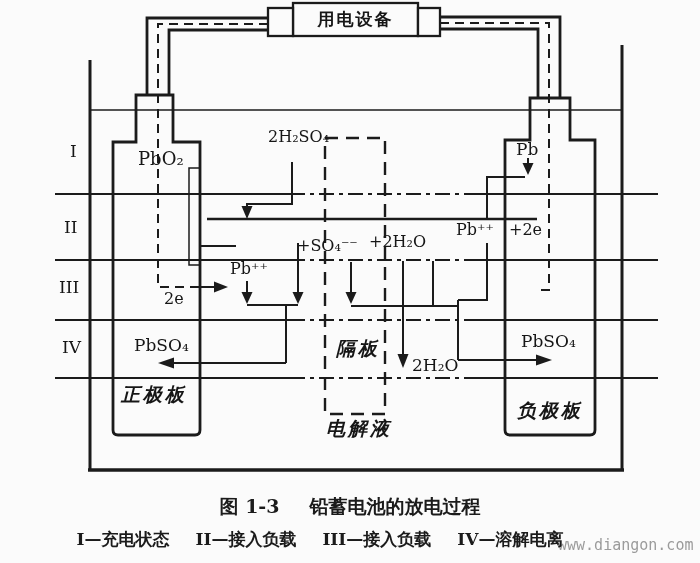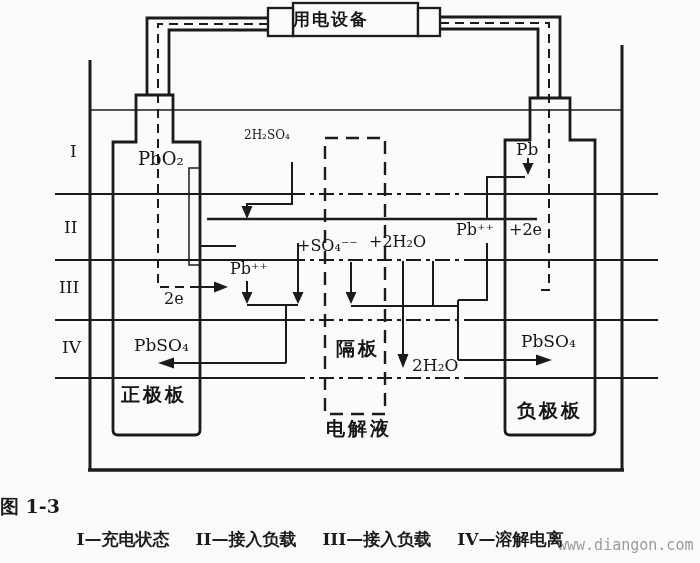--- a/index.html
+++ b/index.html
@@ -14,29 +14,29 @@
   #lineart{position:absolute;left:0;top:0;z-index:0;}
   .lbl{
     position:absolute;
     white-space:nowrap;
     line-height:1;
     z-index:2;
     color:#161616;
   }
   .formula{font-size:17px;}
   .formula-sm{font-size:16px;}
-  .cn{font-size:19px;font-weight:600;letter-spacing:3px;}
+  .cn{font-size:19px;font-weight:600;letter-spacing:3px;font-style:italic;}
   .roman{font-size:17px;}
   .load-label{
     left:293px;top:11px;width:125px;
-    text-align:left;font-size:17px;font-weight:600;letter-spacing:2px;
+    text-align:center;font-size:17px;font-weight:600;letter-spacing:2px;
   }
   .caption-row{
     position:absolute;left:0;top:494px;width:700px;
-    display:flex;justify-content:space-between;gap:30px;
+    display:flex;justify-content:center;gap:30px;
     font-size:19px;font-weight:700;z-index:2;
   }
   .legend-row{
     position:absolute;left:0;top:528px;width:640px;
     display:flex;justify-content:center;gap:26px;
     font-size:17px;font-weight:700;z-index:2;
   }
   .watermark{
     position:absolute;left:558px;top:536px;
     font-size:15px;
@@ -137,21 +137,21 @@
   </svg>
 
   <div class="lbl roman" style="left:70px;top:143px">I</div>
   <div class="lbl roman" style="left:64px;top:219px">II</div>
   <div class="lbl roman" style="left:59px;top:279px">III</div>
   <div class="lbl roman" style="left:62px;top:339px">IV</div>
 
   <div class="lbl load-label">用电设备</div>
 
   <div class="lbl formula" style="left:138px;top:150px;font-size:18px">PbO₂</div>
-  <div class="lbl formula" style="left:244px;top:129px;font-size:12px">2H₂SO₄</div>
+  <div class="lbl formula" style="left:268px;top:129px;font-size:16px">2H₂SO₄</div>
   <div class="lbl formula" style="left:516px;top:141px">Pb</div>
 
   <div class="lbl formula-sm" style="left:297px;top:238px">+SO₄⁻⁻</div>
   <div class="lbl formula-sm" style="left:369px;top:234px">+2H₂O</div>
   <div class="lbl formula-sm" style="left:456px;top:222px">Pb⁺⁺</div>
   <div class="lbl formula-sm" style="left:509px;top:222px">+2e</div>
 
   <div class="lbl formula-sm" style="left:230px;top:261px">Pb⁺⁺</div>
   <div class="lbl formula-sm" style="left:164px;top:291px">2e</div>
 
@@ -159,20 +159,21 @@
   <div class="lbl formula" style="left:521px;top:333px">PbSO₄</div>
   <div class="lbl formula" style="left:412px;top:357px">2H₂O</div>
 
   <div class="lbl cn" style="left:336px;top:339px">隔板</div>
   <div class="lbl cn" style="left:326px;top:419px">电解液</div>
   <div class="lbl cn" style="left:121px;top:385px">正极板</div>
   <div class="lbl cn" style="left:517px;top:401px">负极板</div>
 
   <div class="caption-row">
     <span>图 1-3</span>
+    <span>铅蓄电池的放电过程</span>
   </div>
 
   <div class="legend-row">
     <span>I—充电状态</span>
     <span>II—接入负载</span>
     <span>III—接入负载</span>
     <span>IV—溶解电离</span>
   </div>
 
   <div class="watermark" style="color:#9b9b9b">www.diangon.com</div>

